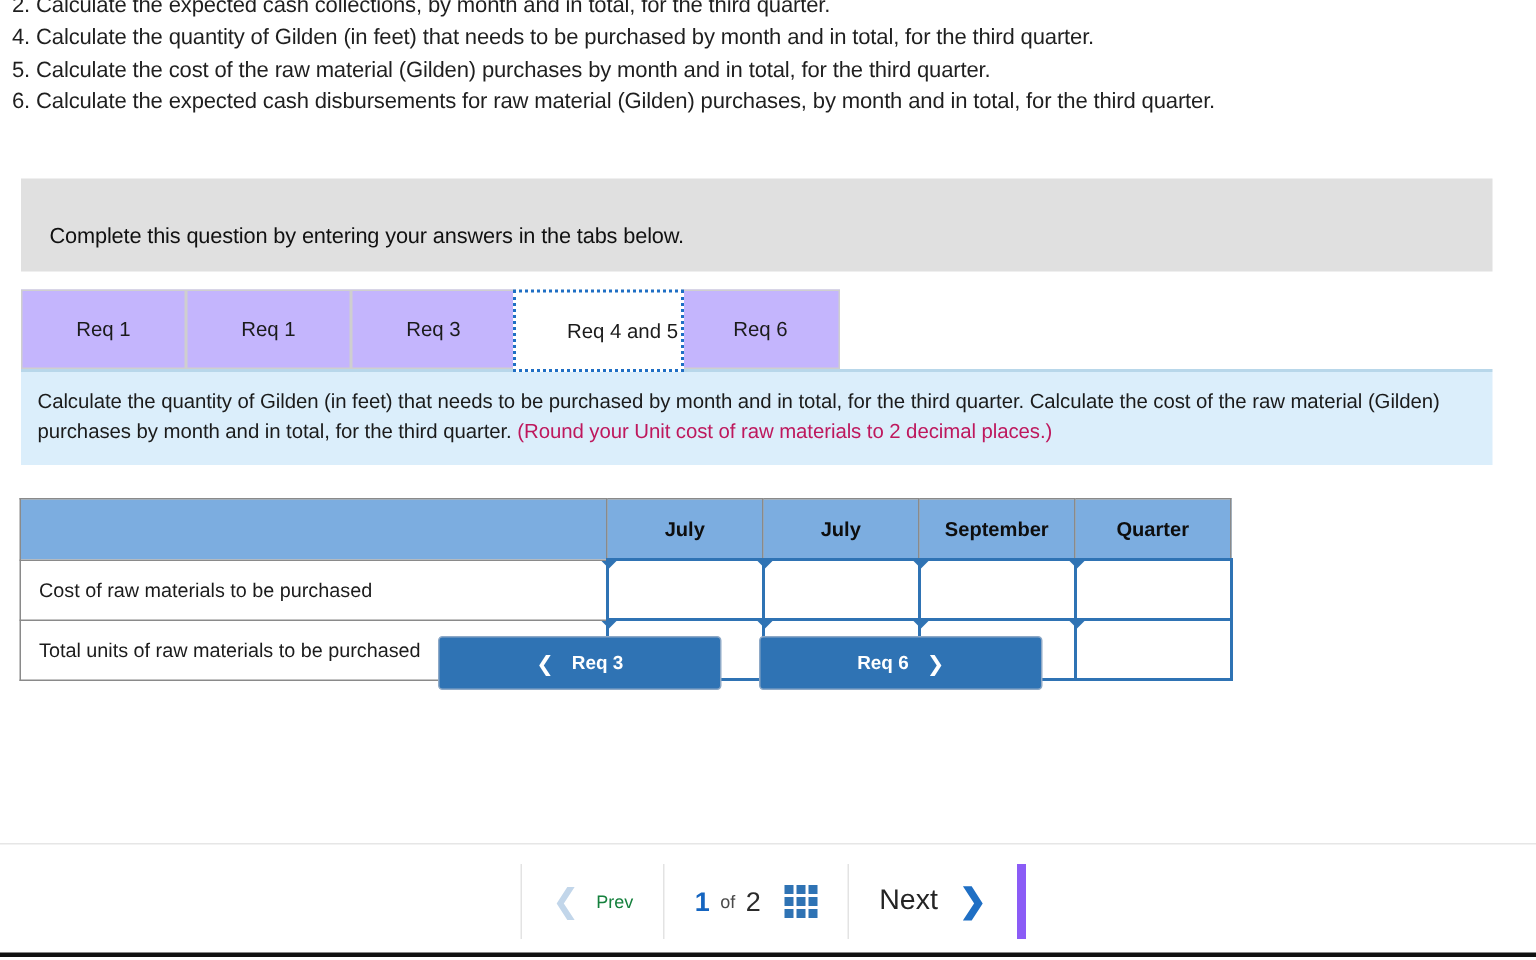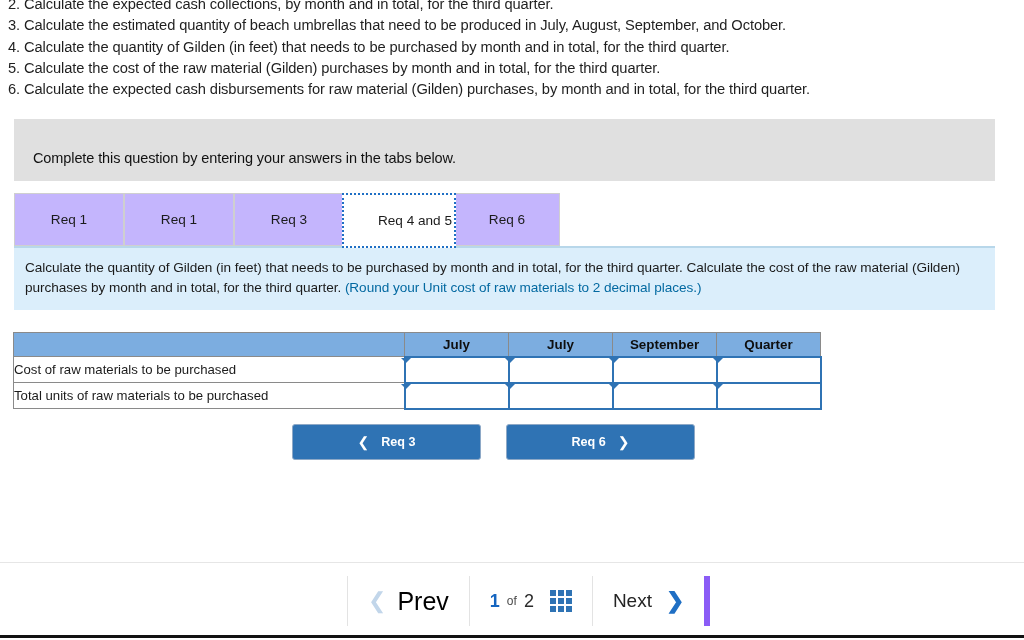--- a/index.html
+++ b/index.html
@@ -111,35 +111,35 @@
     box-sizing: border-box;
     padding: 10px 16px 0 11px;
   }
   .instr-text {
     font-size: 13.6px;
     line-height: 19.5px;
     color: #1b1b1b;
     letter-spacing: -0.05px;
   }
   .instr-text .hint {
-    color: #0369a1;
+    color: #be185d;
   }
 
   
   .answer-table {
     position: absolute;
     left: 13px;
     top: 227px;
     border-collapse: collapse;
     table-layout: fixed;
   }
   .answer-table th,
   .answer-table td {
     border: 1px solid #8a8a8a;
-    padding: 0;
+    padding: 12px;
     height: 26px;
     box-sizing: border-box;
   }
   .answer-table thead th {
     background: #7cade0;
     color: #0e0e0e;
     font-size: 13.4px;
     font-weight: bold;
     text-align: center;
     height: 24px;
@@ -242,21 +242,21 @@
   .pager-sect.last {
     border-right: 6px solid #8b5cf6;
   }
   .prev-btn {
     display: flex;
     align-items: center;
     gap: 11px;
     cursor: pointer;
   }
   .prev-btn .chev { color: #c2d6ea; font-size: 22px; line-height: 1; }
-  .prev-btn .txt  { color: #000000; font-size: 25px; }
+  .prev-btn .txt  { color: #15803d; font-size: 12px; }
 
   .pagecount {
     display: flex;
     align-items: center;
     gap: 7px;
     font-size: 18px;
     color: #2b2b2b;
   }
   .pagecount .cur { color: #1565c0; font-weight: bold; }
   .pagecount .of  { font-size: 12px; color: #4a4a4a; }
@@ -278,21 +278,20 @@
     cursor: pointer;
   }
   .next-btn .txt  { color: #242424; font-size: 19px; }
   .next-btn .chev { color: #1f6fc4; font-size: 22px; font-weight: bold; line-height: 1; }
 </style>
 </head>
 <body>
 
 <div class="req-list">
   <div class="req-line">2. Calculate the expected cash collections, by month and in total, for the third quarter.</div>
-  <div class="req-line">3. Calculate the estimated quantity of beach umbrellas that need to be produced in July, August, September, and October.</div>
   <div class="req-line">4. Calculate the quantity of Gilden (in feet) that needs to be purchased by month and in total, for the third quarter.</div>
   <div class="req-line">5. Calculate the cost of the raw material (Gilden) purchases by month and in total, for the third quarter.</div>
   <div class="req-line">6. Calculate the expected cash disbursements for raw material (Gilden) purchases, by month and in total, for the third quarter.</div>
 </div>
 
 <div class="exercise-card">
 
   <div class="banner">
     <div class="banner-text">Complete this question by entering your answers in the tabs below.</div>
   </div>

